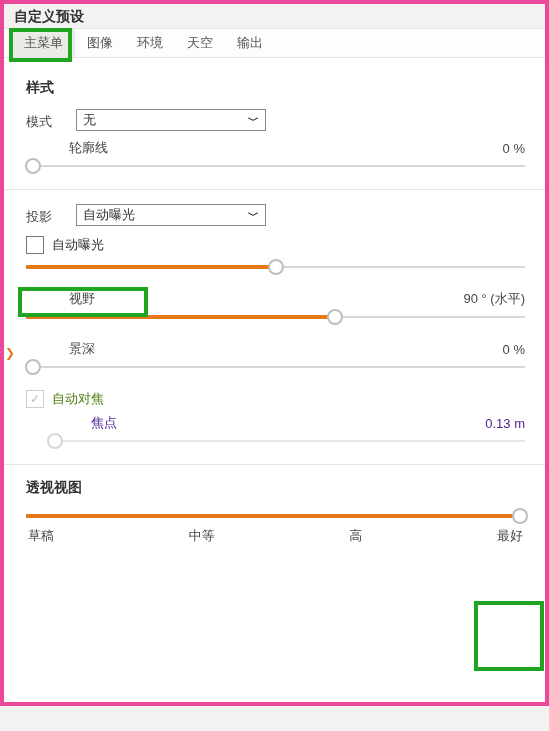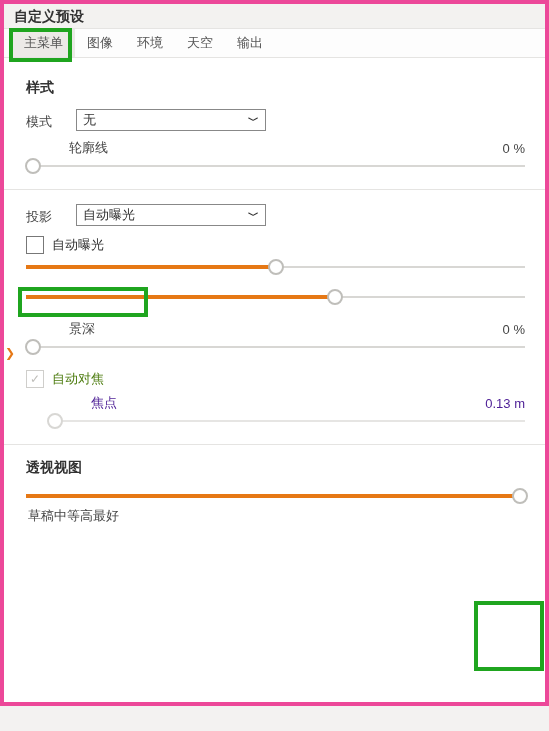--- a/index.html
+++ b/index.html
@@ -179,21 +179,21 @@
     color: inherit;
     line-height: 1;
   }
   .divider {
     height: 1px;
     background: #e5e4e2;
     margin: 8px -20px 14px -22px;
   }
   .quality-labels {
     display: flex;
-    justify-content: flex-start;
+    justify-content: space-between;
     margin-top: 4px;
     color: #444;
     padding: 0 2px;
   }
 </style>
 </head>
 <body>
 
 <div class="window">
 
@@ -247,20 +247,24 @@
       <span class="checkbox"></span>
       <span>自动曝光</span>
     </div>
 
     <div class="slider-track">
       <div class="slider-line"></div>
       <div class="slider-fill" style="width:50%;"></div>
       <div class="slider-thumb" style="left:50%;"></div>
     </div>
 
+    <div class="param-row">
+      <span class="plabel">视野</span>
+      <span class="pval">90 ° (水平)</span>
+    </div>
     <div class="slider-track">
       <div class="slider-line"></div>
       <div class="slider-fill" style="width:62%;"></div>
       <div class="slider-thumb" style="left:62%;"></div>
     </div>
 
     <div class="param-row">
       <span class="plabel">景深</span>
       <span class="pval">0 %</span>
     </div>

